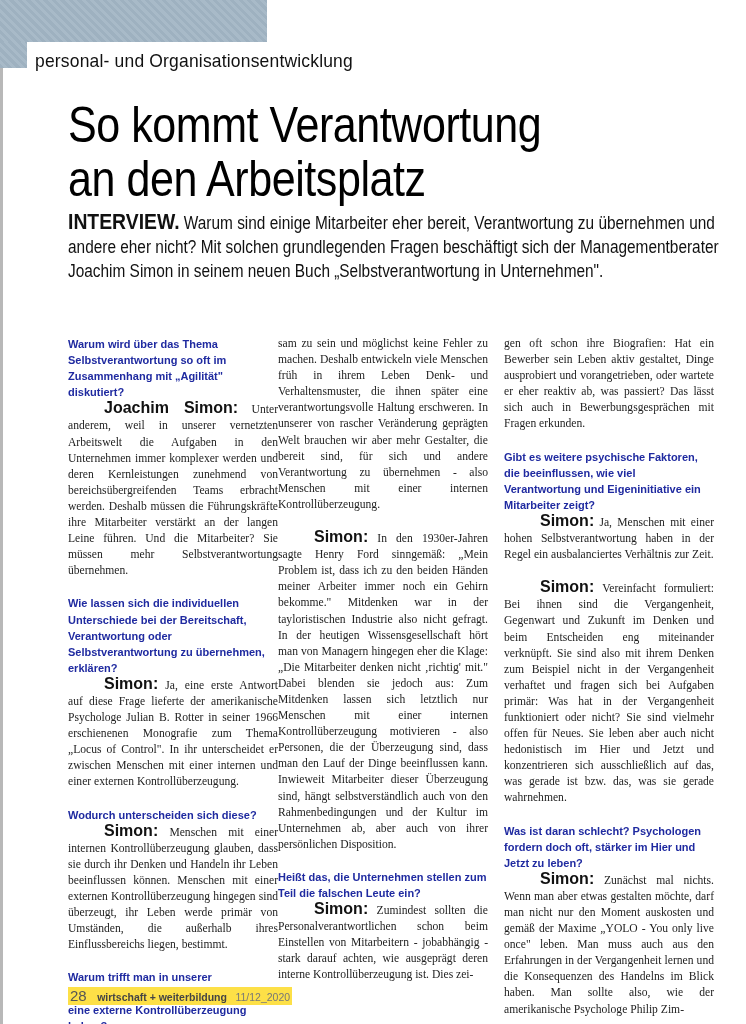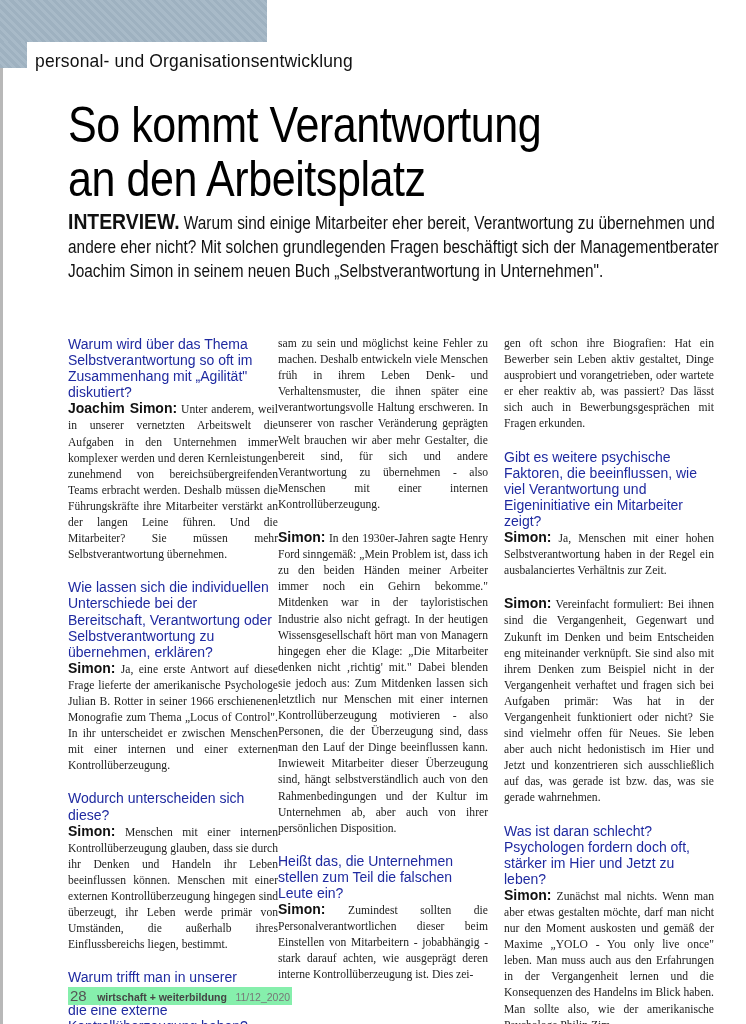--- a/index.html
+++ b/index.html
@@ -35,28 +35,28 @@
     }
     .lead .kicker { font-size: 22px; font-weight: bold; }
     .col {
       position: absolute; top: 336px; width: 210px;
       font-size: 11.6px; line-height: 16.1px; text-align: justify; color: #222;
     }
     .col1 { left: 68px; }
     .col2 { left: 278px; }
     .col3 { left: 504px; }
     .q {
-      font-family: "Liberation Sans", sans-serif; font-weight: normal; color: #1f2aa0;
-      font-size: 14px; line-height: 16.1px; text-align: left; margin: 0;
+      font-family: "Liberation Sans", sans-serif; font-weight: bold; color: #1f2aa0;
+      font-size: 11px; line-height: 16.1px; text-align: left; margin: 0;
     }
     .a { margin: 0 0 16px 0; }
-    .spk { font-family: "Liberation Sans", sans-serif; font-weight: bold; color: #111; font-size: 14px; }
+    .spk { font-family: "Liberation Sans", sans-serif; font-weight: bold; color: #111; font-size: 16px; margin-left: 36px; }
     .footer {
       position: absolute; left: 68px; top: 987px;
-      font-family: "Liberation Sans", sans-serif; color: #333; background: #86efac; padding: 0 2px;
+      font-family: "Liberation Sans", sans-serif; color: #333; background: #fde047; padding: 0 2px;
     }
     .footer .pg { font-size: 15px; color: #555; margin-right: 6px; }
     .footer .mag { font-size: 10.5px; font-weight: bold; color: #444; }
     .footer .issue { font-size: 10.5px; color: #777; margin-left: 4px; }
   </style>
 </head>
 <body>
 
 <div class="left-border"></div>
 <div class="tex-block"></div>
@@ -84,21 +84,21 @@
   <p class="q">Warum trifft man in unserer Gesellschaft so viele Menschen, die eine externe Kontrollüberzeugung haben?</p>
   <p class="a"><span class="spk">Simon:</span><span> Unter anderem, weil schon kleinen Kindern oft beigebracht wird, gehör-</span></p>
 </div>
 
 <div class="col col2">
   <p class="a">sam zu sein und möglichst keine Fehler zu machen. Deshalb entwickeln viele Menschen früh in ihrem Leben Denk- und Verhaltensmuster, die ihnen später eine verantwortungsvolle Haltung erschweren. In unserer von rascher Veränderung geprägten Welt brauchen wir aber mehr Gestalter, die bereit sind, für sich und andere Verantwortung zu übernehmen - also Menschen mit einer internen Kontrollüberzeugung.</p>
 
   <p class="a"><span class="spk">Simon:</span><span> In den 1930er-Jahren sagte Henry Ford sinngemäß: „Mein Problem ist, dass ich zu den beiden Händen meiner Arbeiter immer noch ein Gehirn bekomme." Mitdenken war in der tayloristischen Industrie also nicht gefragt. In der heutigen Wissensgesellschaft hört man von Managern hingegen eher die Klage: „Die Mitarbeiter denken nicht ‚richtig' mit." Dabei blenden sie jedoch aus: Zum Mitdenken lassen sich letztlich nur Menschen mit einer internen Kontrollüberzeugung motivieren - also Personen, die der Überzeugung sind, dass man den Lauf der Dinge beeinflussen kann. Inwieweit Mitarbeiter dieser Überzeugung sind, hängt selbstverständlich auch von den Rahmenbedingungen und der Kultur im Unternehmen ab, aber auch von ihrer persönlichen Disposition.</span></p>
 
   <p class="q">Heißt das, die Unternehmen stellen zum Teil die falschen Leute ein?</p>
-  <p class="a"><span class="spk">Simon:</span><span> Zumindest sollten die Personalverantwortlichen dieser beim Einstellen von Mitarbeitern - jobabhängig - stark darauf achten, wie ausgeprägt deren interne Kontrollüberzeugung ist. Dies zei-</span></p>
+  <p class="a"><span class="spk">Simon:</span><span> Zumindest sollten die Personalverantwortlichen schon beim Einstellen von Mitarbeitern - jobabhängig - stark darauf achten, wie ausgeprägt deren interne Kontrollüberzeugung ist. Dies zei-</span></p>
 </div>
 
 <div class="col col3">
   <p class="a">gen oft schon ihre Biografien: Hat ein Bewerber sein Leben aktiv gestaltet, Dinge ausprobiert und vorangetrieben, oder wartete er eher reaktiv ab, was passiert? Das lässt sich auch in Bewerbungsgesprächen mit Fragen erkunden.</p>
 
   <p class="q">Gibt es weitere psychische Faktoren, die beeinflussen, wie viel Verantwortung und Eigeninitiative ein Mitarbeiter zeigt?</p>
   <p class="a"><span class="spk">Simon:</span><span> Ja, Menschen mit einer hohen Selbstverantwortung haben in der Regel ein ausbalanciertes Verhältnis zur Zeit.</span></p>
 
   <p class="a"><span class="spk">Simon:</span><span> Vereinfacht formuliert: Bei ihnen sind die Vergangenheit, Gegenwart und Zukunft im Denken und beim Entscheiden eng miteinander verknüpft. Sie sind also mit ihrem Denken zum Beispiel nicht in der Vergangenheit verhaftet und fragen sich bei Aufgaben primär: Was hat in der Vergangenheit funktioniert oder nicht? Sie sind vielmehr offen für Neues. Sie leben aber auch nicht hedonistisch im Hier und Jetzt und konzentrieren sich ausschließlich auf das, was gerade ist bzw. das, was sie gerade wahrnehmen.</span></p>
 

